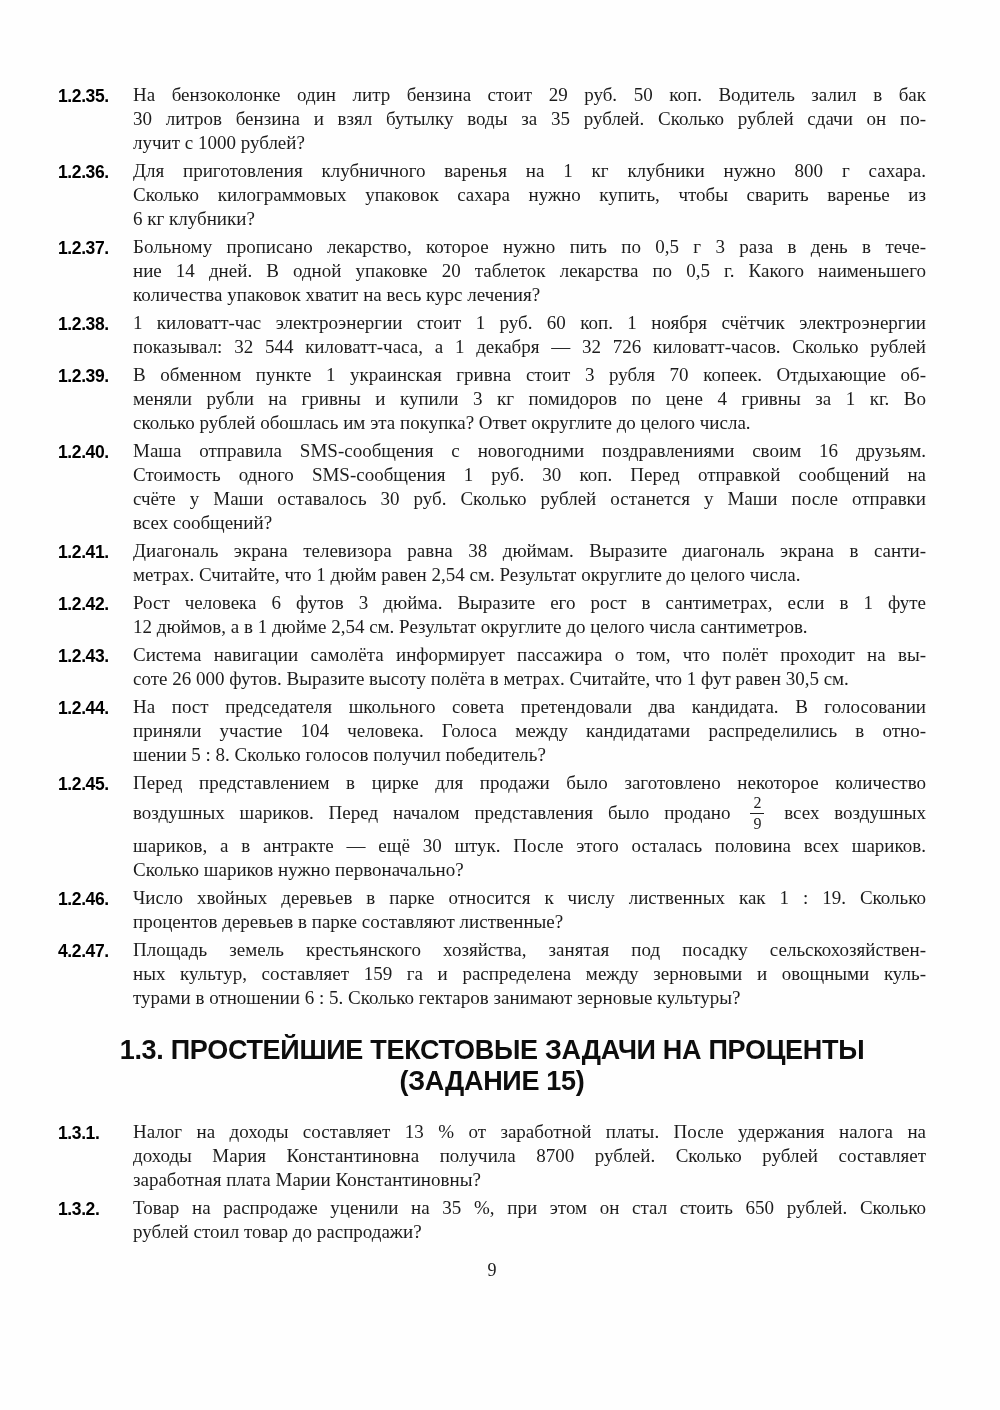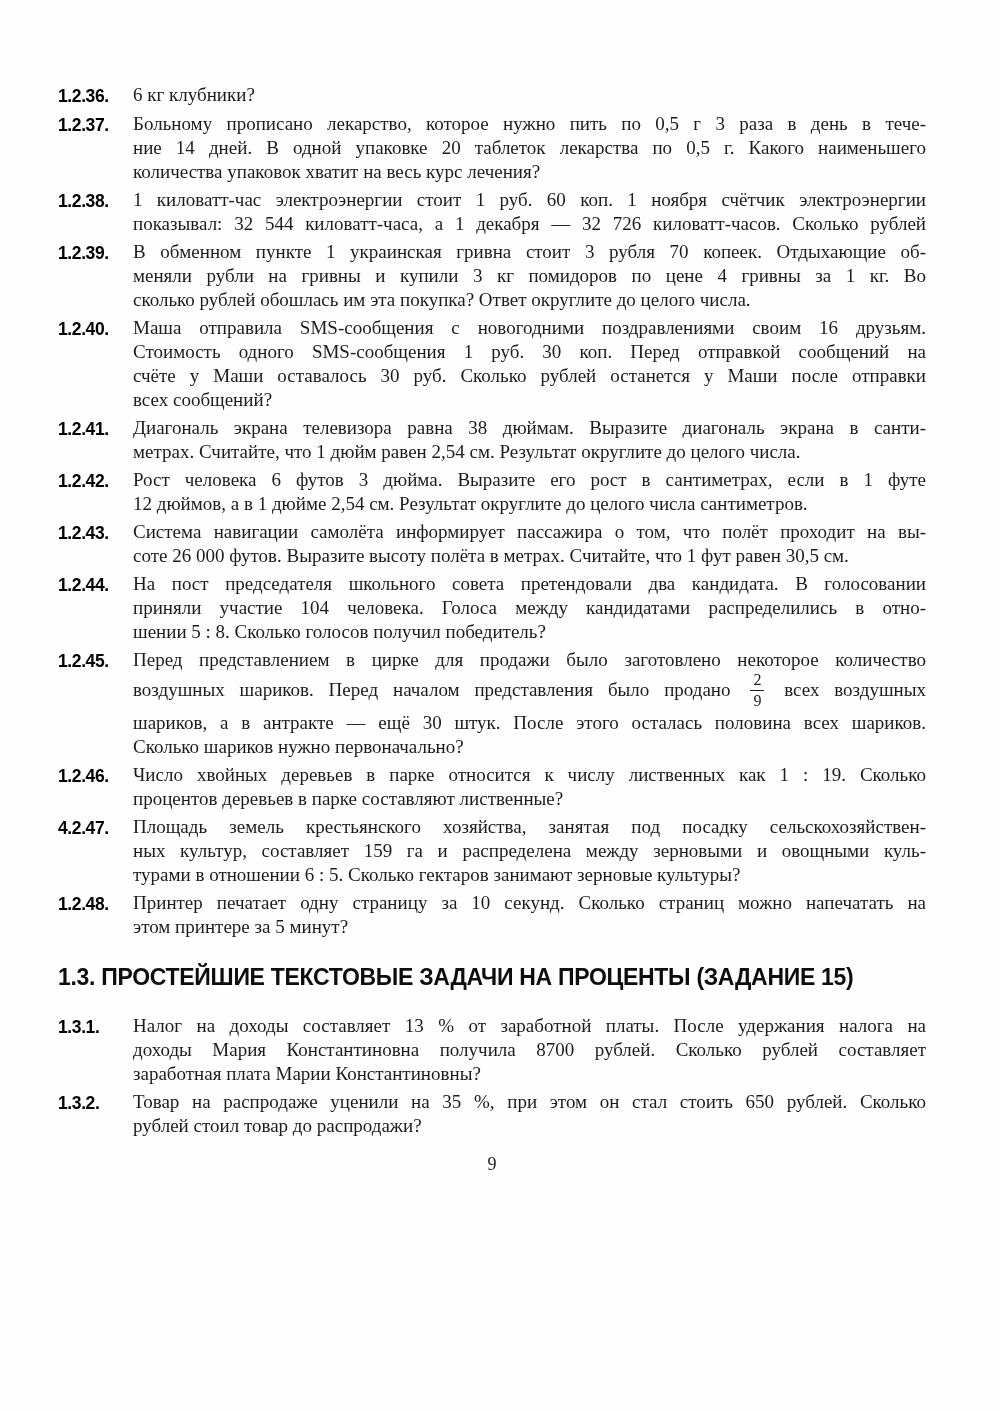--- a/index.html
+++ b/index.html
@@ -59,40 +59,51 @@
   .frac .fnum {
     border-bottom: 1.6px solid #1c1c1c;
     padding: 0 3px 1px;
   }
   .frac .fden {
     padding-top: 1px;
   }
   .section-heading {
     font-family: "Liberation Sans", sans-serif;
     font-weight: bold;
-    font-size: 23px;
+    font-size: 27px;
     letter-spacing: -0.3px;
     color: #0d0d0d;
+    text-align: center;
     margin: 25px 0 23px;
   }
   .page-number {
     text-align: center;
     font-size: 18px;
     margin-top: 16px;
     color: #1c1c1c;
   }
 </style>
 </head>
 <body>
 
 <div class="page">
   <div class="problems" id="problems-part1">
       <div class="problem">
+        <span class="problem-number">1.2.35.</span>
+        <div class="problem-text">
+          <div class="line">На бензоколонке один литр бензина стоит 29 руб. 50 коп. Водитель залил в бак</div>
+          <div class="line">30 литров бензина и взял бутылку воды за 35 рублей. Сколько рублей сдачи он по-</div>
+          <div class="line last">лучит с 1000 рублей?</div>
+        </div>
+      </div>
+      <div class="problem">
         <span class="problem-number">1.2.36.</span>
         <div class="problem-text">
+          <div class="line">Для приготовления клубничного варенья на 1 кг клубники нужно 800 г сахара.</div>
+          <div class="line">Сколько килограммовых упаковок сахара нужно купить, чтобы сварить варенье из</div>
           <div class="line last">6 кг клубники?</div>
         </div>
       </div>
       <div class="problem">
         <span class="problem-number">1.2.37.</span>
         <div class="problem-text">
           <div class="line">Больному прописано лекарство, которое нужно пить по 0,5 г 3 раза в день в тече-</div>
           <div class="line">ние 14 дней. В одной упаковке 20 таблеток лекарства по 0,5 г. Какого наименьшего</div>
           <div class="line last">количества упаковок хватит на весь курс лечения?</div>
         </div>
@@ -170,27 +181,20 @@
         </div>
       </div>
       <div class="problem">
         <span class="problem-number">4.2.47.</span>
         <div class="problem-text">
           <div class="line">Площадь земель крестьянского хозяйства, занятая под посадку сельскохозяйствен-</div>
           <div class="line">ных культур, составляет 159 га и распределена между зерновыми и овощными куль-</div>
           <div class="line last">турами в отношении 6 : 5. Сколько гектаров занимают зерновые культуры?</div>
         </div>
       </div>
-      <div class="problem">
-        <span class="problem-number">1.2.48.</span>
-        <div class="problem-text">
-          <div class="line">Принтер печатает одну страницу за 10 секунд. Сколько страниц можно напечатать на</div>
-          <div class="line last">этом принтере за 5 минут?</div>
-        </div>
-      </div>
     </div>
 
   <h2 class="section-heading">1.3. ПРОСТЕЙШИЕ ТЕКСТОВЫЕ ЗАДАЧИ НА ПРОЦЕНТЫ (ЗАДАНИЕ 15)</h2>
 
   <div class="problems" id="problems-part2">
       <div class="problem">
         <span class="problem-number">1.3.1.</span>
         <div class="problem-text">
           <div class="line">Налог на доходы составляет 13 % от заработной платы. После удержания налога на</div>
           <div class="line">доходы Мария Константиновна получила 8700 рублей. Сколько рублей составляет</div>

